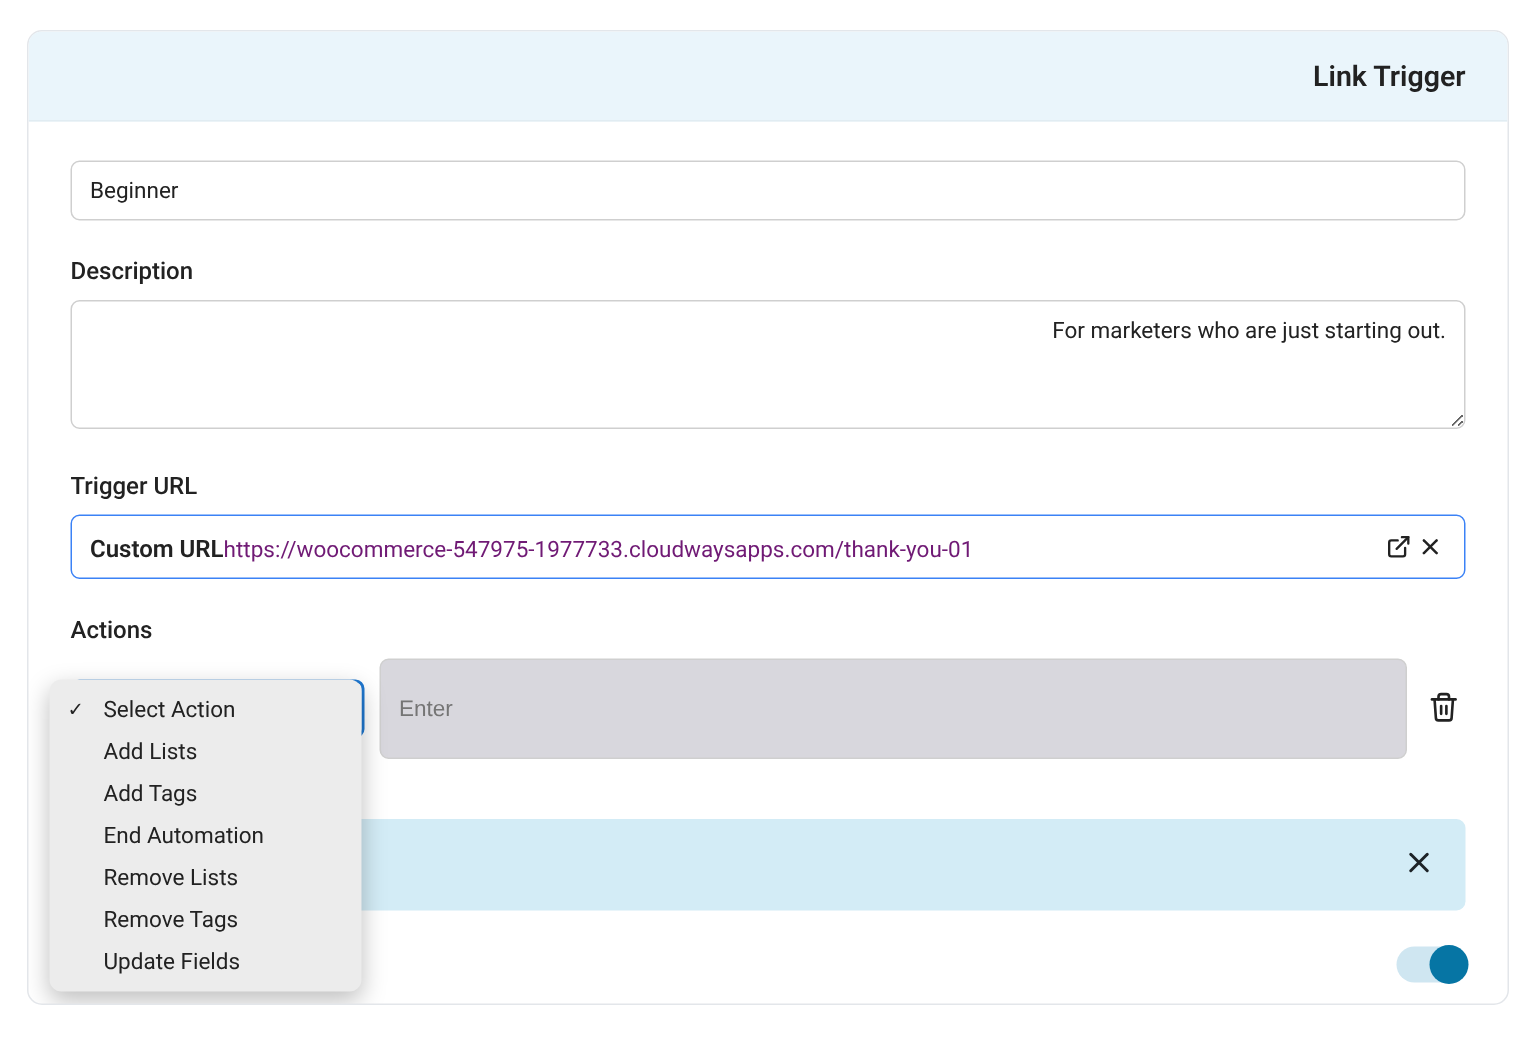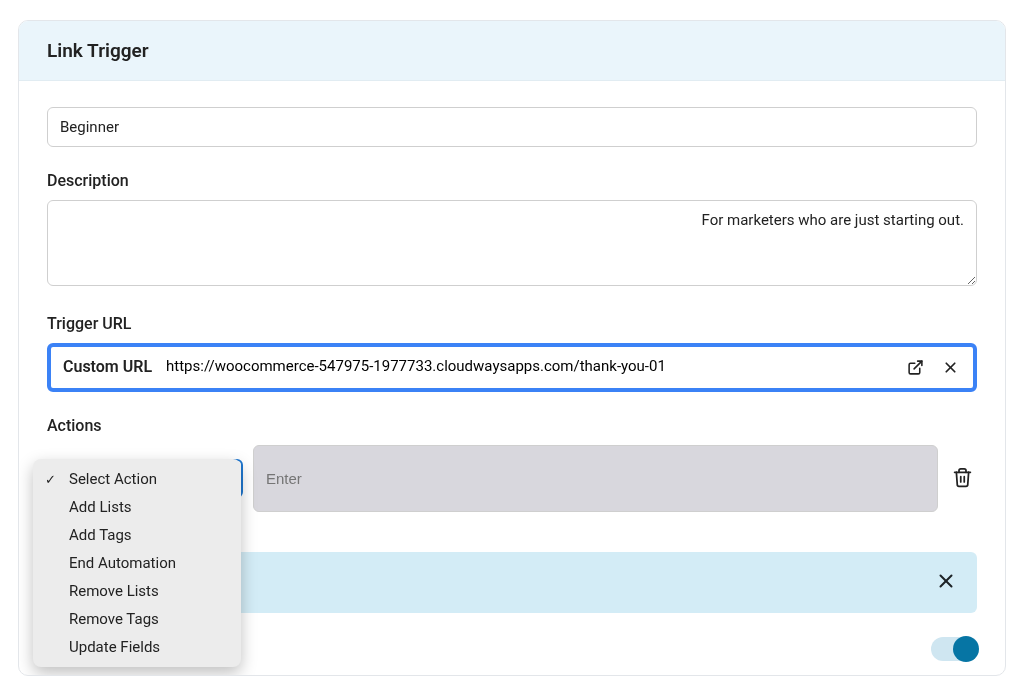--- a/index.html
+++ b/index.html
@@ -20,20 +20,21 @@
   }
   .card-header {
     background: #eaf5fb;
     padding: 18px 28px;
     border-bottom: 1px solid #e1ecf2;
   }
   .card-header h2 {
     font-size: 19px;
     font-weight: 600;
     color: #222;
+    text-align: right;
   }
   .card-body {
     padding: 26px 28px 10px;
   }
   .field { margin-bottom: 24px; }
   .field-label {
     display: block;
     font-size: 16px;
     font-weight: 500;
     color: #222;
@@ -45,35 +46,34 @@
     border-radius: 6px;
     padding: 10px 12px;
     font-size: 15px;
     font-family: inherit;
     color: #222;
     background: #fff;
   }
   .textarea { min-height: 86px; resize: vertical; text-align: right; }
   .redirect-row {
     display: flex;
-    align-items: flex-start;
-    border: 4px solid #3b82f6;
+    align-items: flex-end;
+    border: 1px solid #3b82f6;
     border-radius: 6px;
     padding: 10px 12px;
-    gap: 14px;
   }
   .redirect-label {
     font-size: 16px;
     font-weight: 600;
     color: #222;
     min-width: 110px;
   }
   .redirect-url {
     flex: 1;
-    color: #000000;
+    color: #701a75;
     font-size: 15px;
     text-decoration: none;
     overflow: hidden;
     text-overflow: ellipsis;
     white-space: nowrap;
   }
   .icon-btn {
     background: none;
     border: none;
     cursor: pointer;

